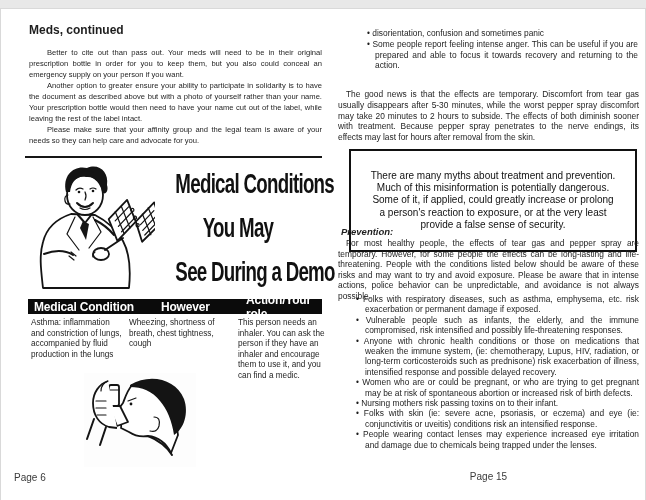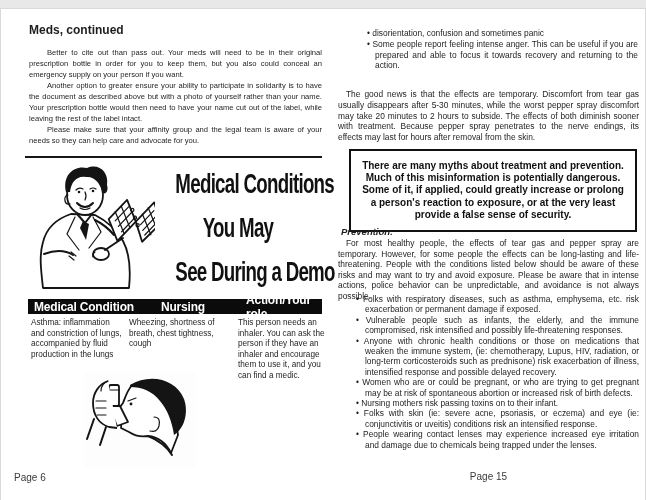--- a/index.html
+++ b/index.html
@@ -32,21 +32,21 @@
   .pageno{ position:absolute; font-size:10px; color:#3a3a3a; }
   .pageno.left{ left:13px; width:293px; top:463px; }
   .pageno.right{ left:337px; width:301px; top:462px; text-align:center; }
   
   .tbullets{ position:absolute; left:366px; top:19px; width:271px; font-size:8.4px; line-height:10.8px; }
   .tbullets p{ padding-left:8px; text-indent:-8px; text-align:justify; }
   .tbullets p::before{ content:"• "; }
   .goodnews{ position:absolute; left:337px; top:80px; width:301px; font-size:8.4px; line-height:10.8px;
     text-align:justify; text-indent:8px; }
   .warnbox{ position:absolute; left:348px; top:140px; width:288px; border:2px solid #111;
-    padding:9px 4px; text-align:center; font-size:10px; font-weight:bold; line-height:12.2px; color:#111; }
+    padding:19px 4px; text-align:center; font-size:10px; font-weight:normal; line-height:12.2px; color:#111; }
   .prev-heading{ position:absolute; left:340px; top:217px; font-size:9.5px; font-weight:bold; font-style:italic; }
   .prev-intro{ position:absolute; left:337px; top:229px; width:301px; font-size:8.4px; line-height:10.5px;
     text-align:justify; text-indent:8px; }
   .pbullets{ position:absolute; left:355px; top:285px; width:283px; font-size:8.4px; line-height:10.4px; }
   .pbullets p{ padding-left:9px; text-indent:-9px; text-align:justify; }
   .pbullets p::before{ content:"• "; }
   svg .ln{ fill:none; stroke:#141414; stroke-width:2; stroke-linecap:round; stroke-linejoin:round; }
   svg .thin{ fill:none; stroke:#141414; stroke-width:1.2; stroke-linecap:round; }
   svg .solid{ fill:#141414; }
   svg .paper{ fill:#ffffff; stroke:#141414; stroke-width:1.8; stroke-linejoin:round; }
@@ -112,21 +112,21 @@
   </svg>
 
   <div class="feature-title">
     <div class="ft-line">Medical Conditions</div>
     <div class="ft-line">You May</div>
     <div class="ft-line">See During a Demo</div>
   </div>
 
   <div class="thead">
     <span class="h1">Medical Condition</span>
-    <span class="h2">Nursing</span>
+    <span class="h2">However</span>
     <span class="h3">Action/Your role</span>
   </div>
 
   <div class="trow">
     <div class="cell c1">Asthma: inflammation and constriction of lungs, accompanied by fluid production in the lungs</div>
     <div class="cell c2">Wheezing, shortness of breath, chest tightness, cough</div>
     <div class="cell c3">This person needs an inhaler. You can ask the person if they have an inhaler and encourage them to use it, and you can find a medic.</div>
   </div>
 
   <svg class="inhaler-art" viewBox="0 0 112 94" aria-hidden="true">

